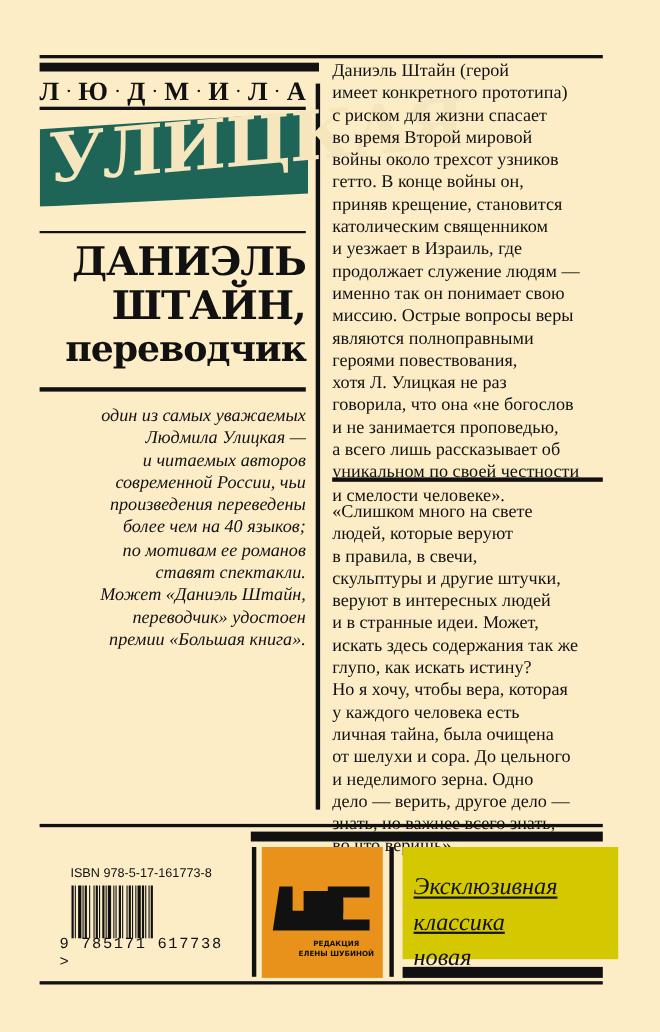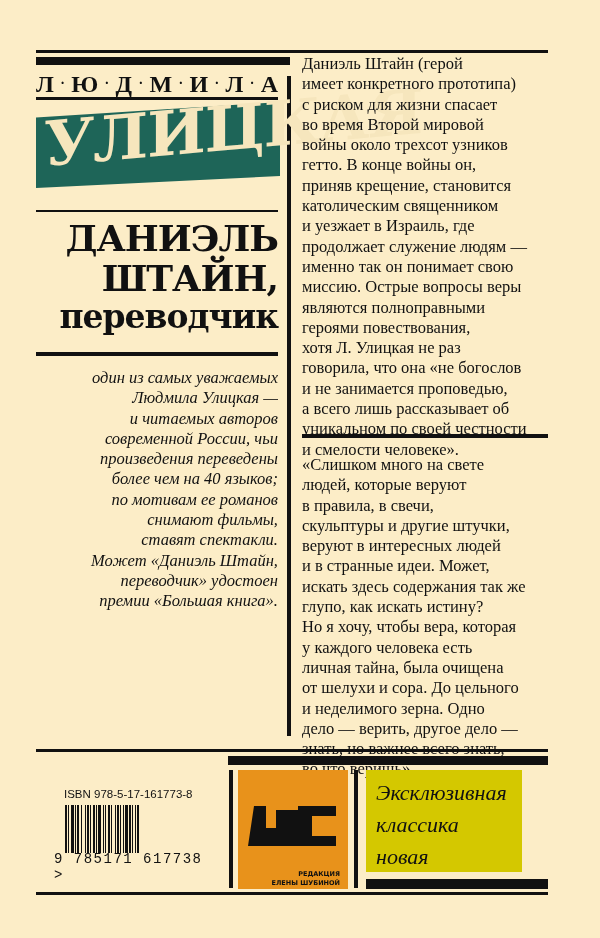--- a/index.html
+++ b/index.html
@@ -30,24 +30,24 @@
   .quote { left:302px; top:455px; width:300px; font-size:16.5px; line-height:20.3px; }
 
   
   .isbn { left:64px; top:788px; width:140px; font-family:"Liberation Sans", sans-serif; font-size:11.5px; }
   .barcode { left:65px; top:805px; width:132px; height:48px; display:flex; gap:0; }
   .barcode span { display:block; height:100%; background:#111; }
   .bcnum { left:54px; top:851px; width:160px; font-family:Liberation Mono, monospace; font-size:14px;
            letter-spacing:1.5px; }
 
   .logo { left:238px; top:770px; width:110px; height:119px; background:#e8921b; }
-  .logo-caption { position:absolute; right:8px; top:100px; text-align:right; font-family:"DejaVu Sans", sans-serif;
+  .logo-caption { position:absolute; right:8px; top:84px; text-align:center; font-family:"DejaVu Sans", sans-serif;
                   font-weight:bold; font-size:6.5px; line-height:9px; }
-  .series { left:366px; top:770px; width:156px; height:102px; background:#d4c800; padding:7px 10px;
-            font-style:italic; font-size:22px; line-height:32px; }
+  .series { left:366px; top:770px; width:196px; height:102px; background:#d4c800; padding:20px 10px;
+            font-style:italic; font-size:22px; line-height:32px;text-decoration:underline; }
 </style>
 </head>
 <body>
 
 <div class="bar" style="left:36px;top:50px;width:254px;height:3px;"></div>
 <div class="bar" style="left:36px;top:57px;width:254px;height:8px;"></div>
 <div class="bar" style="left:36px;top:97px;width:242px;height:3px;"></div>
 <div class="bar" style="left:36px;top:210px;width:242px;height:2px;"></div>
 <div class="bar" style="left:36px;top:352px;width:242px;height:4px;"></div>
 <div class="bar" style="left:287px;top:76px;width:4px;height:660px;"></div>
@@ -86,21 +86,20 @@
 </div>
 
 <div class="abs about" id="about">
     <div>один из самых уважаемых</div>
     <div>Людмила Улицкая —</div>
     <div>и читаемых авторов</div>
     <div>современной России, чьи</div>
     <div>произведения переведены</div>
     <div>более чем на 40 языков;</div>
     <div>по мотивам ее романов</div>
-    <div>снимают фильмы,</div>
     <div>ставят спектакли.</div>
     <div>Может «Даниэль Штайн,</div>
     <div>переводчик» удостоен</div>
     <div>премии «Большая книга».</div>
   </div>
 
 <div class="abs right-text" id="synopsis">
     <div>Даниэль Штайн (герой</div>
     <div>имеет конкретного прототипа)</div>
     <div>с риском для жизни спасает</div>

